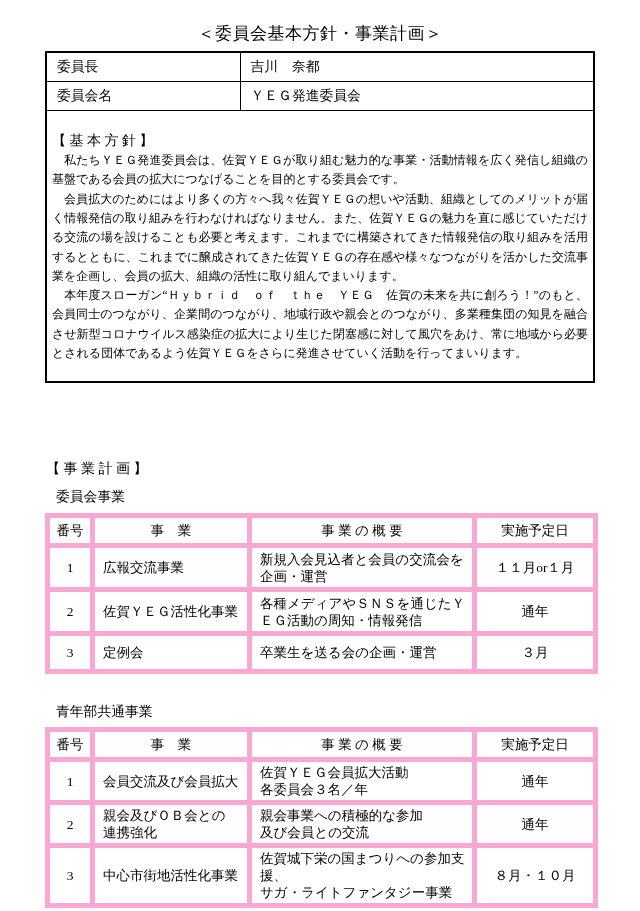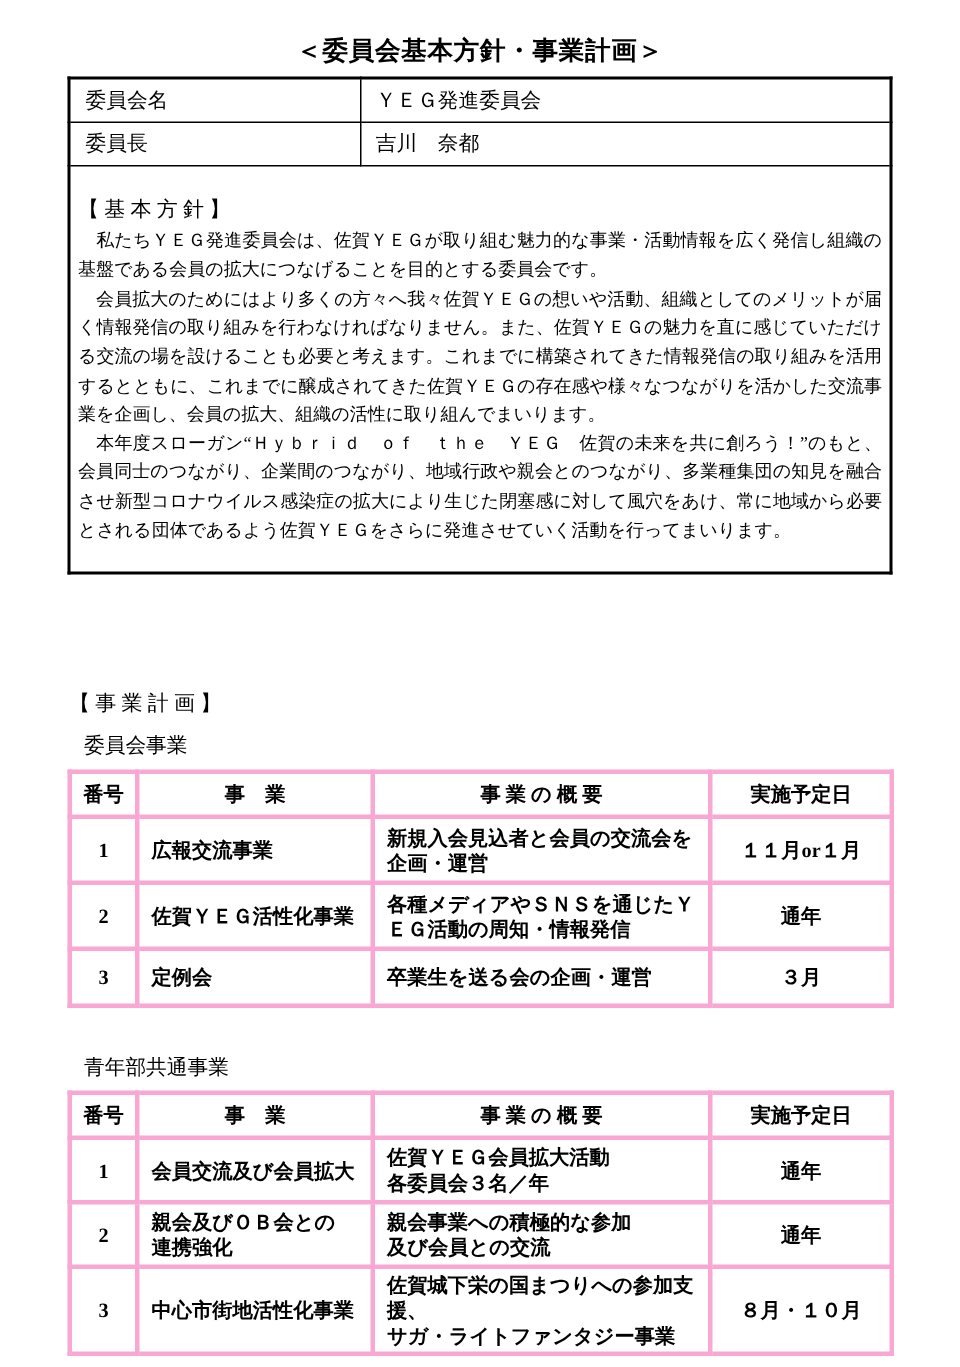--- a/index.html
+++ b/index.html
@@ -5,21 +5,21 @@
   html,body { margin:0; padding:0; background:#ffffff; }
   body {
     width:640px; height:911px;
     font-family:"Liberation Serif","DejaVu Serif",serif;
     color:#000;
   }
   .page { position:relative; width:640px; height:911px; overflow:hidden; background:#fff; }
 
   .doc-title {
     position:absolute; left:0; top:22px; width:640px;
-    text-align:center; font-size:17px; font-weight:bold; letter-spacing:0.5px;
+    text-align:center; font-size:17px; font-weight:normal; letter-spacing:0.5px;
   }
 
   table { border-collapse:collapse; table-layout:fixed; }
 
   
   .info-table { position:absolute; left:45px; top:51px; width:548px; border:2px solid #000; }
   .info-table td { border:1px solid #000; font-size:13.8px; vertical-align:middle; }
   .info-table tr.info-row { height:29px; }
   .info-table td.lbl { padding-left:10px; }
   .info-table td.val { padding-left:10px; }
@@ -35,21 +35,21 @@
   
   .plan-heading { position:absolute; left:46px; top:460px; font-size:14px; }
   .section-title { position:absolute; font-size:13.8px; }
   .section-title.s1 { left:56px; top:488px;text-align:center; }
   .section-title.s2 { left:56px; top:703px; }
 
   .plan-table { position:absolute; left:45px; width:548px; border:2px solid #000; }
   .plan-table.t1 { top:513px; }
   .plan-table.t2 { top:727px; }
   .plan-table th, .plan-table td {
-    border:3px solid #f9a8d4; font-size:13.5px; font-weight:bold;
+    border:5px solid #f9a8d4; font-size:13.5px; font-weight:normal;
     text-align:center; vertical-align:middle;
     white-space:pre-line; line-height:17px; padding:0;
   }
   .plan-table thead tr { height:30px; }
   .plan-table td.c-name, .plan-table td.c-sum { text-align:left; padding:2px 3px 2px 8px; }
   .t1 tr.r1, .t1 tr.r2 { height:44px; }
   .t1 tr.r3 { height:38px; }
   .t2 tr.r1, .t2 tr.r2 { height:43px; }
   .t2 tr.r3 { height:34px; }
 </style>
@@ -60,26 +60,26 @@
 
   <div class="doc-title">＜委員会基本方針・事業計画＞</div>
 
   <table class="info-table">
     <colgroup>
         <col style="width:194px">
         <col style="width:354px">
       </colgroup>
     <tbody>
       <tr class="info-row">
+        <td class="lbl">委員長</td>
+        <td class="val">吉川　奈都</td>
+      </tr>
+      <tr class="info-row">
         <td class="lbl">委員会名</td>
         <td class="val">ＹＥＧ発進委員会</td>
-      </tr>
-      <tr class="info-row">
-        <td class="lbl">委員長</td>
-        <td class="val">吉川　奈都</td>
       </tr>
       <tr class="policy-row">
         <td class="policy-cell" colspan="2">
           <div class="policy-heading">【 基 本 方 針 】</div>
           <p>　私たちＹＥＧ発進委員会は、佐賀ＹＥＧが取り組む魅力的な事業・活動情報を広く発信し組織の基盤である会員の拡大につなげることを目的とする委員会です。</p>
           <p>　会員拡大のためにはより多くの方々へ我々佐賀ＹＥＧの想いや活動、組織としてのメリットが届く情報発信の取り組みを行わなければなりません。また、佐賀ＹＥＧの魅力を直に感じていただける交流の場を設けることも必要と考えます。これまでに構築されてきた情報発信の取り組みを活用するとともに、これまでに醸成されてきた佐賀ＹＥＧの存在感や様々なつながりを活かした交流事業を企画し、会員の拡大、組織の活性に取り組んでまいります。</p>
           <p>　本年度スローガン“Ｈｙｂｒｉｄ　ｏｆ　ｔｈｅ　ＹＥＧ　佐賀の未来を共に創ろう！”のもと、会員同士のつながり、企業間のつながり、地域行政や親会とのつながり、多業種集団の知見を融合させ新型コロナウイルス感染症の拡大により生じた閉塞感に対して風穴をあけ、常に地域から必要とされる団体であるよう佐賀ＹＥＧをさらに発進させていく活動を行ってまいります。</p>
         </td>
       </tr>
     </tbody>

